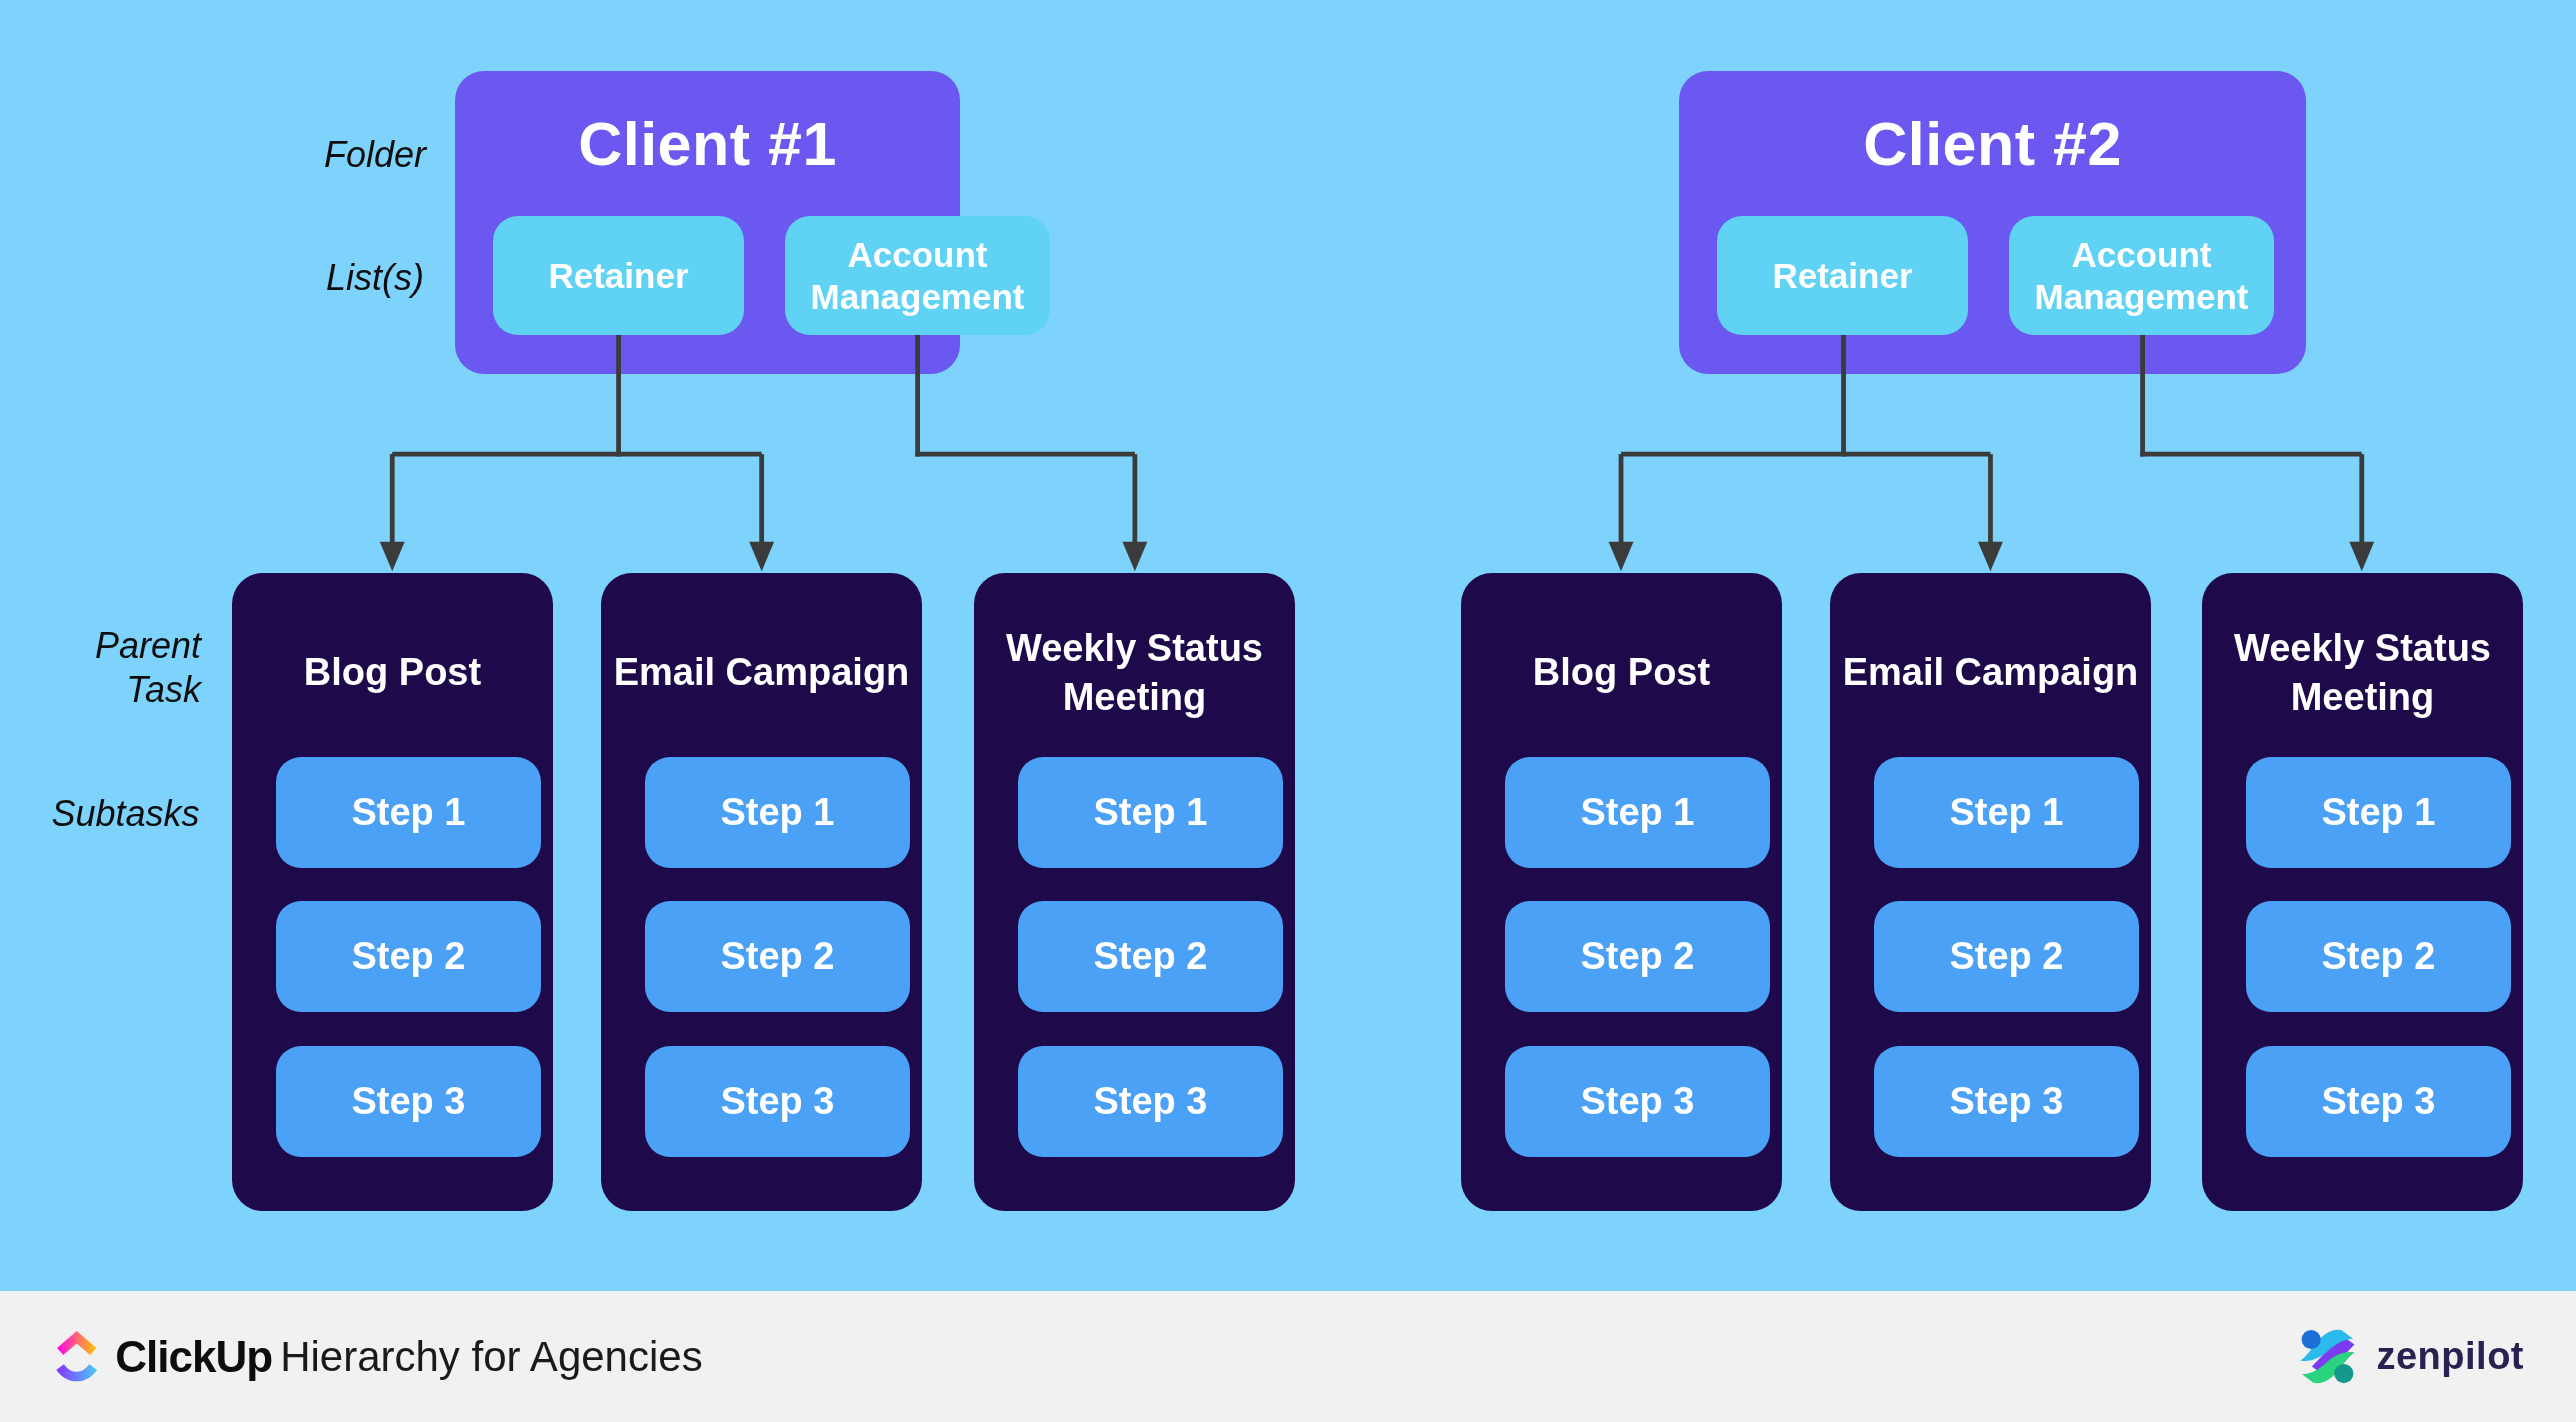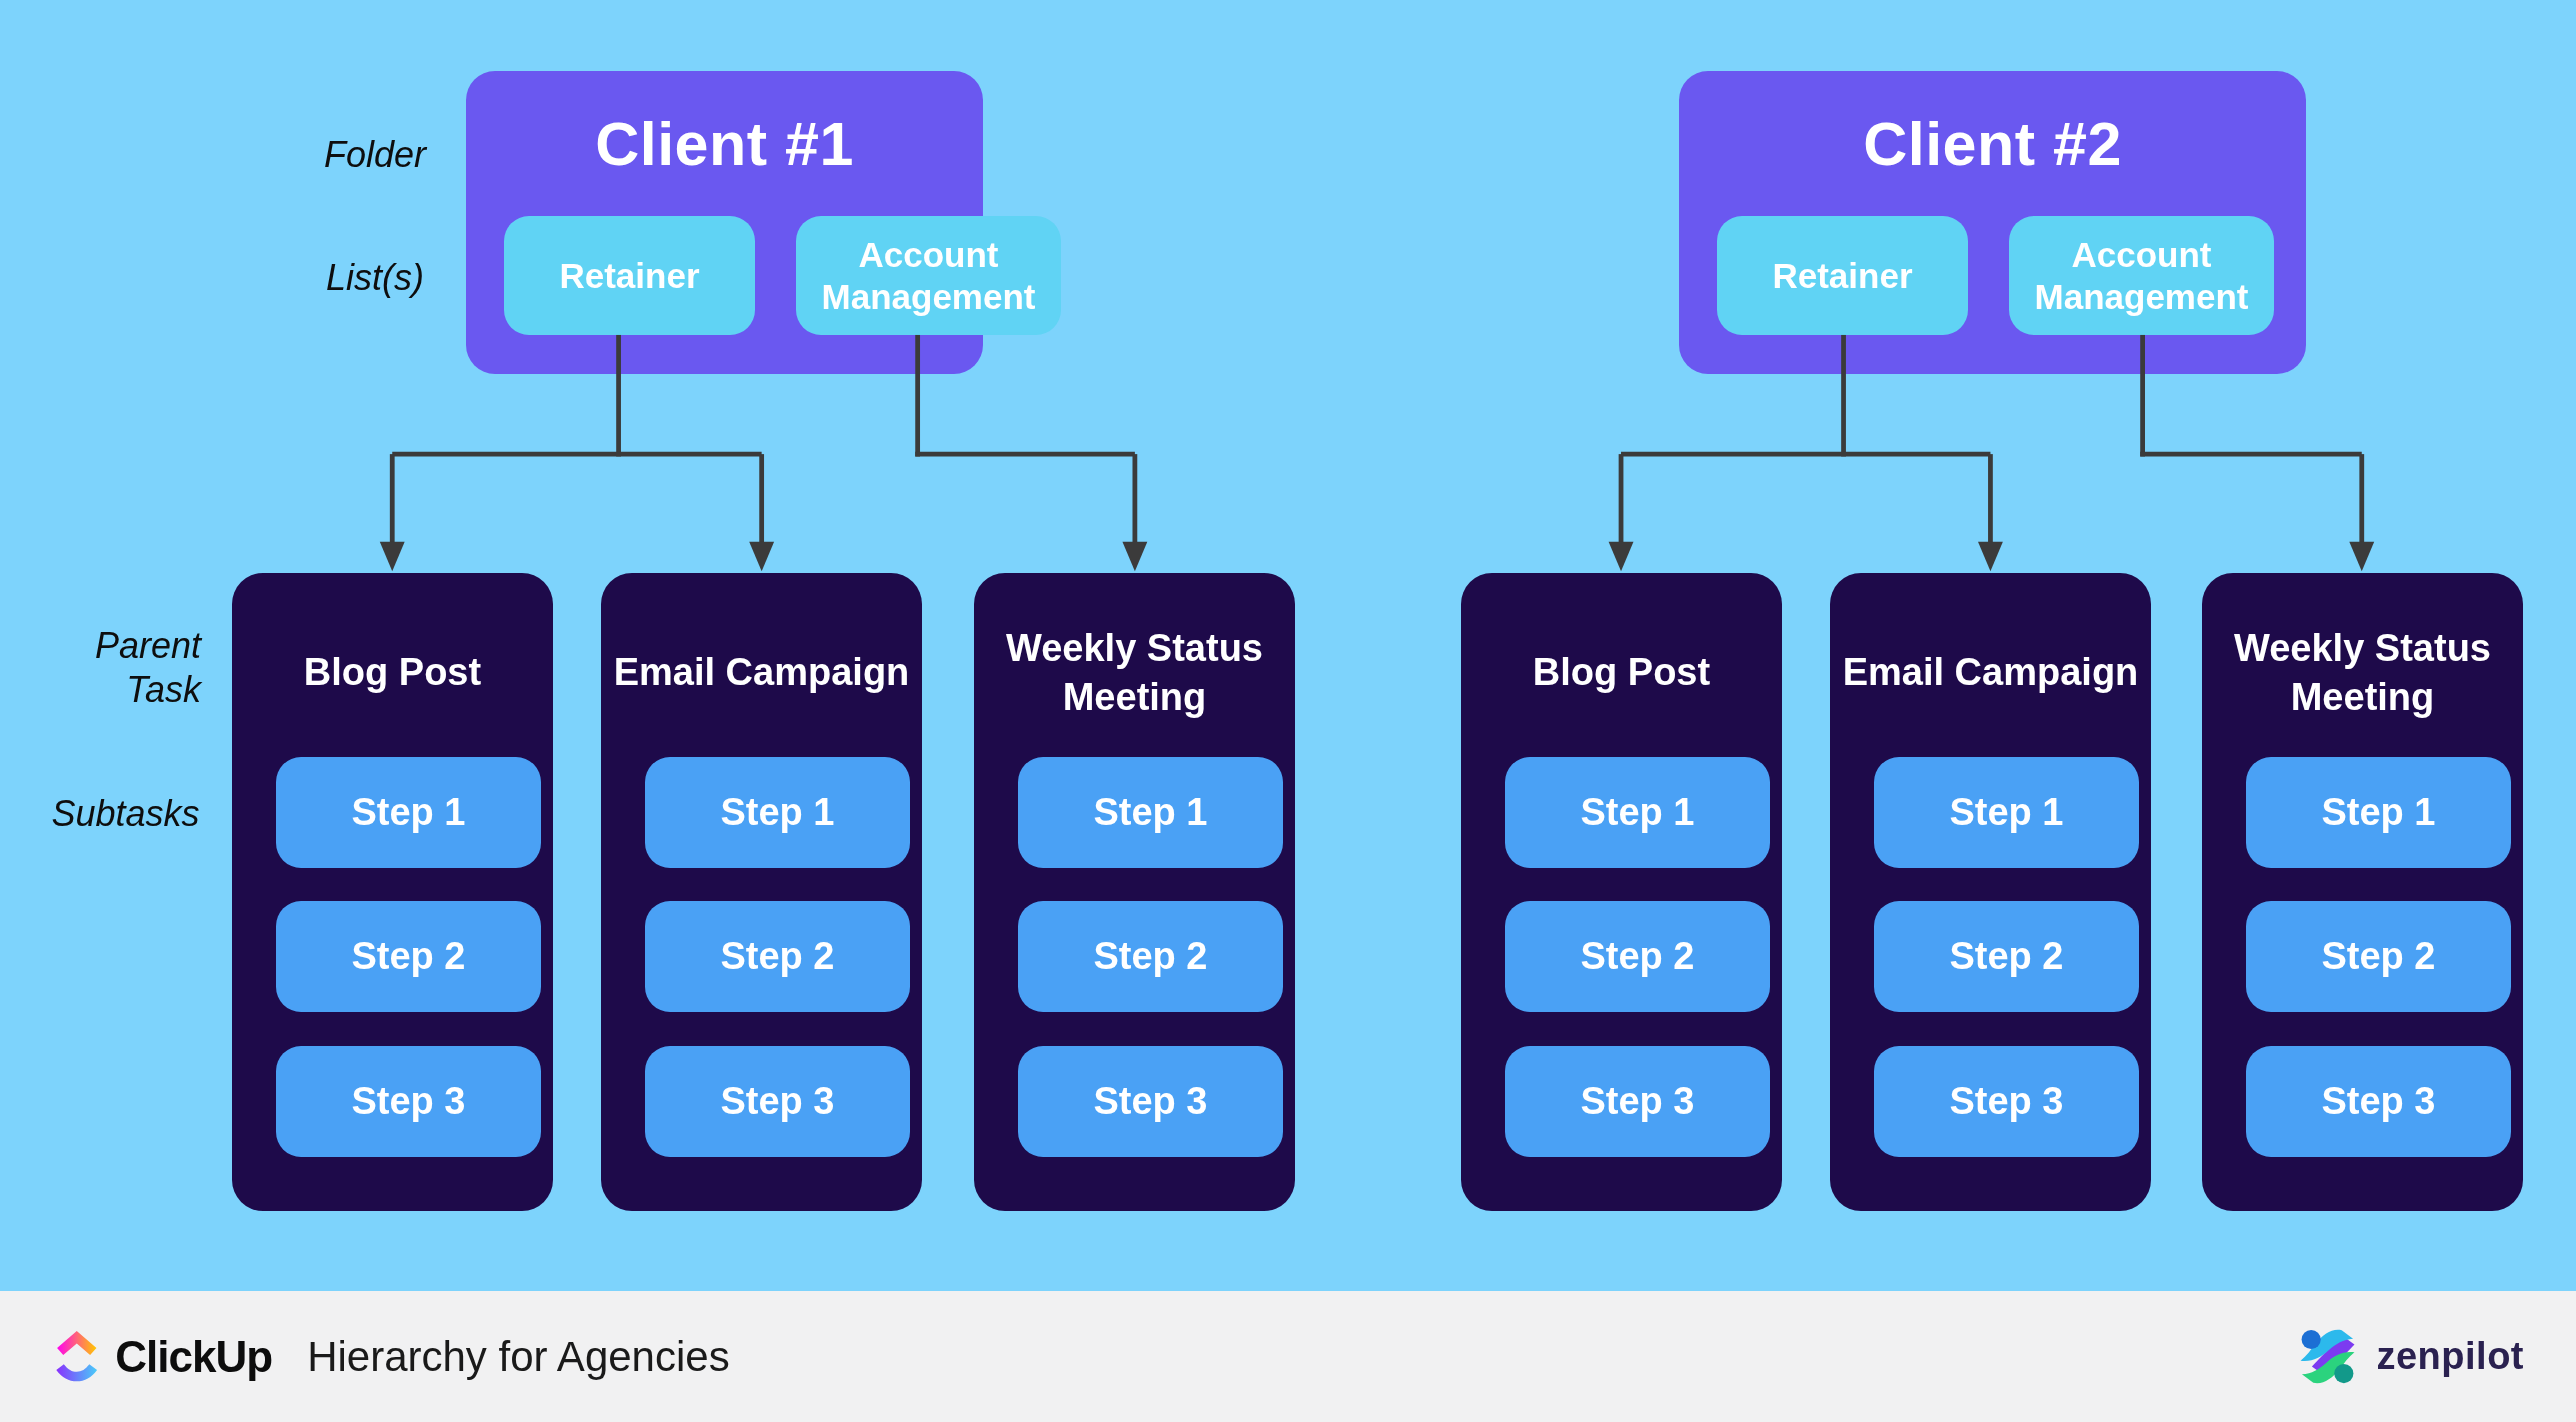--- a/index.html
+++ b/index.html
@@ -44,36 +44,36 @@
   .connectors{position:absolute;left:0;top:0;pointer-events:none;}
   
   .footer{
     position:absolute;left:0;top:1291px;width:2576px;height:131px;background:#F1F1F2;
     display:flex;align-items:center;justify-content:space-between;
     box-sizing:border-box;padding:0 52px;
   }
   .brand-left{display:flex;align-items:center;text-align:center;}
   .clickup-icon{width:48px;height:56px;margin-right:15.3px;flex:none;}
   .clickup-text{font-size:44px;font-weight:800;color:#0d0d0d;letter-spacing:-1px;}
-  .caption{font-size:42px;font-weight:400;color:#1a1a1a;margin-left:35px;}
+  .caption{font-size:42px;font-weight:400;color:#1a1a1a;margin-left:8px;}
   .brand-right{display:flex;align-items:center;}
   .zenpilot-icon{width:71px;height:77px;margin-right:13.4px;flex:none;}
   .zenpilot-text{font-size:38px;font-weight:700;color:#2A2150;letter-spacing:0.5px;}
 </style>
 </head>
 <body>
 
 <div class="stage">
 
   <div class="side-label" style="left:235px;top:133px;width:191px;">Folder</div>
   <div class="side-label" style="left:233px;top:256px;width:191px;font-style:italic;">List(s)</div>
   <div class="side-label" style="left:10px;top:624px;width:191px;"><span>Parent</span><br><span>Task</span></div>
   <div class="side-label" style="left:8.6px;top:792px;width:191px;">Subtasks</div>
 
-  <div class="client" style="left:466px;width:505px;padding-left:12px;">
+  <div class="client" style="left:455px;width:505px;">
     <div class="client-title">Client #1</div>
     <div class="pill retainer">Retainer</div>
     <div class="pill account">Account Management</div>
   </div>
 
   <div class="client" style="left:1679px;width:627px;">
     <div class="client-title">Client #2</div>
     <div class="pill retainer">Retainer</div>
     <div class="pill account">Account Management</div>
   </div>

